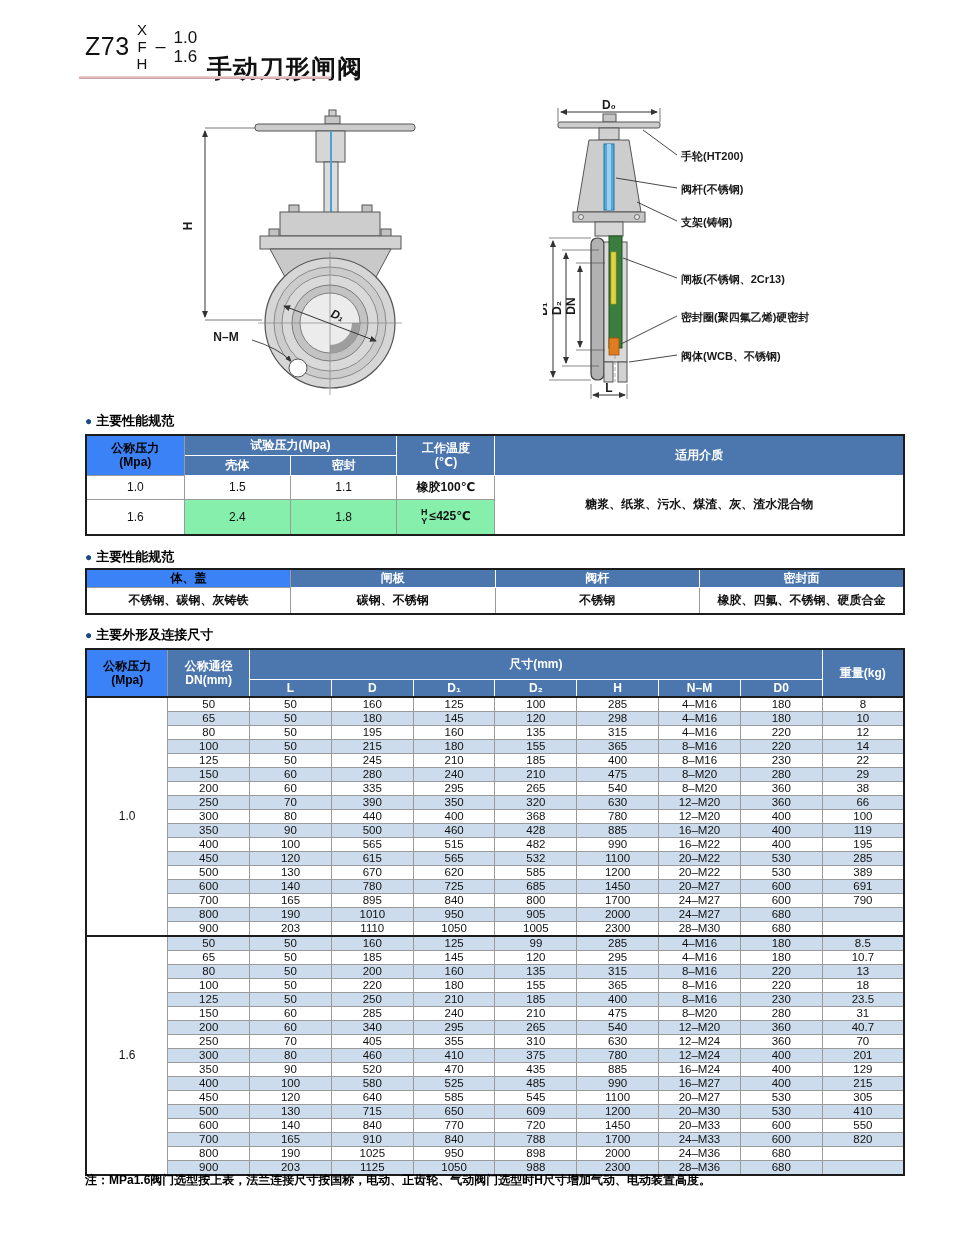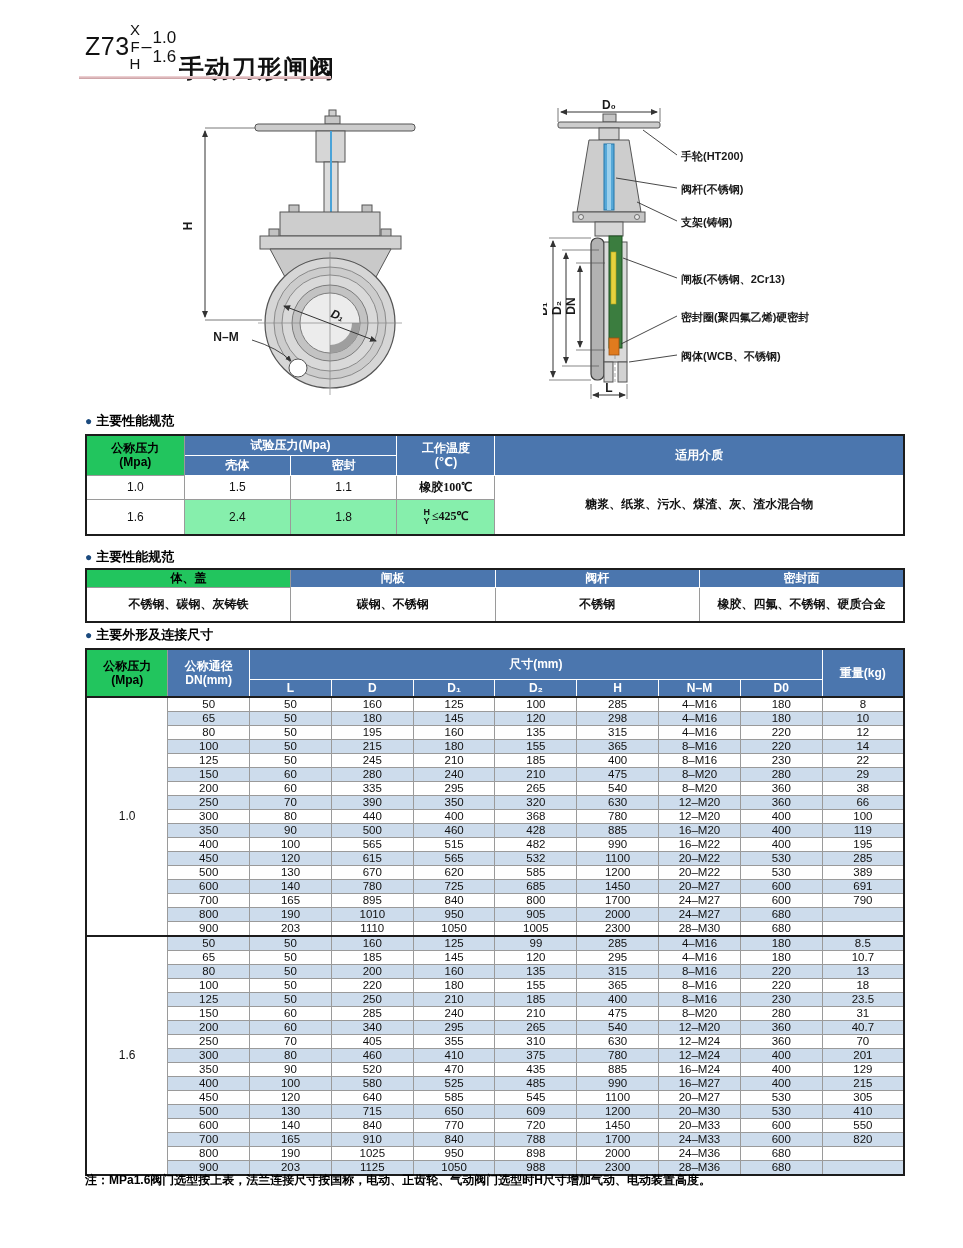--- a/index.html
+++ b/index.html
@@ -1,53 +1,53 @@
 <!DOCTYPE html>
 <html><head>
 <meta charset="utf-8">
 <style>
   * { margin:0; padding:0; box-sizing:border-box; }
   html,body { width:963px; height:1248px; background:#fff; }
   body { position:relative; font-family:"Liberation Sans","DejaVu Sans",sans-serif; color:#111; overflow:hidden; }
   .abs { position:absolute; }
 
   
-  .title-block { left:85px; top:8px; display:flex; align-items:center; gap:0; }
+  .title-block { left:85px; top:8px; display:flex; align-items:center; gap:7px; }
   .t-model { font-size:25px; letter-spacing:0.5px; }
   .t-stack { display:flex; flex-direction:column; align-items:center; font-size:15px; line-height:17px; font-weight:500; }
   .t-nums { font-size:17px; line-height:19px; }
   .t-dash { font-size:18px; margin:0 1px; }
   .t-name { font-size:25px; font-weight:bold; margin-left:3px; letter-spacing:1px;margin-top:44px; }
   .title-underline { left:79px; top:76px; width:252px; height:3px;
      background:linear-gradient(#f2d8da,#c99ca0); }
 
   
   .section-head { display:flex; align-items:center; gap:4px; font-size:13px; font-weight:bold; color:#000; }
   .bullet { color:#1b4a7e; font-size:12px; line-height:12px; }
 
   
   table { border-collapse:collapse; table-layout:fixed; width:820px; background:#fff; }
   .data-table { border:2px solid #1c1c1c; }
   .data-table td { border:1px solid #9a9a9a; text-align:center; vertical-align:middle; overflow:hidden; }
   .hdr { background:#4b76ae; color:#fff; font-weight:bold; font-size:12px; border:1px solid #fff !important; }
-  .hdr-wh { background:#22c55e; color:#000; font-weight:bold; font-size:12px; }
+  .hdr-wh { background:#3b82f6; color:#000; font-weight:bold; font-size:12px; }
   .two-line { line-height:14px; }
 
   
   .perf-table thead { border-bottom:1.5px solid #333; }
   .perf-table .hrow1 { height:20px; } .perf-table .hrow2 { height:20px; }
   .perf-table .drow1 { height:24px; } .perf-table .drow2 { height:36px; }
   .perf-table td { font-size:12px; }
   .perf-table .shade { background:#86efac; }
-  .cn-bold { font-weight:bold;font-family:Liberation Serif, serif; }
+  .cn-bold { font-weight:bold; }
   .hy-stack { display:inline-flex; flex-direction:column; font-size:9px; line-height:9px; font-weight:bold; vertical-align:middle; margin-right:2px; }
 
   
   .mat-table .hrow { height:16px; }
-  .mat-table .drow { height:34px; font-weight:bold; }
+  .mat-table .drow { height:26px; font-weight:bold; }
   .mat-table td { font-size:12px; }
 
   
   .dim-table thead { border-bottom:2px solid #1c1c1c; }
   .dim-table .hrow1 { height:30px; } .dim-table .hrow2 { height:18px; }
   .dim-table tbody td { font-size:11.5px; height:13.8px; padding:0; line-height:13px; }
   .dim-table tbody tr.shaded td { background:#cddcec; }
   .dim-table tbody tr.group-start td { border-top:2px solid #1c1c1c; }
   .dim-table td.pressure-cell { background:#fff !important; font-size:12px; }
 

